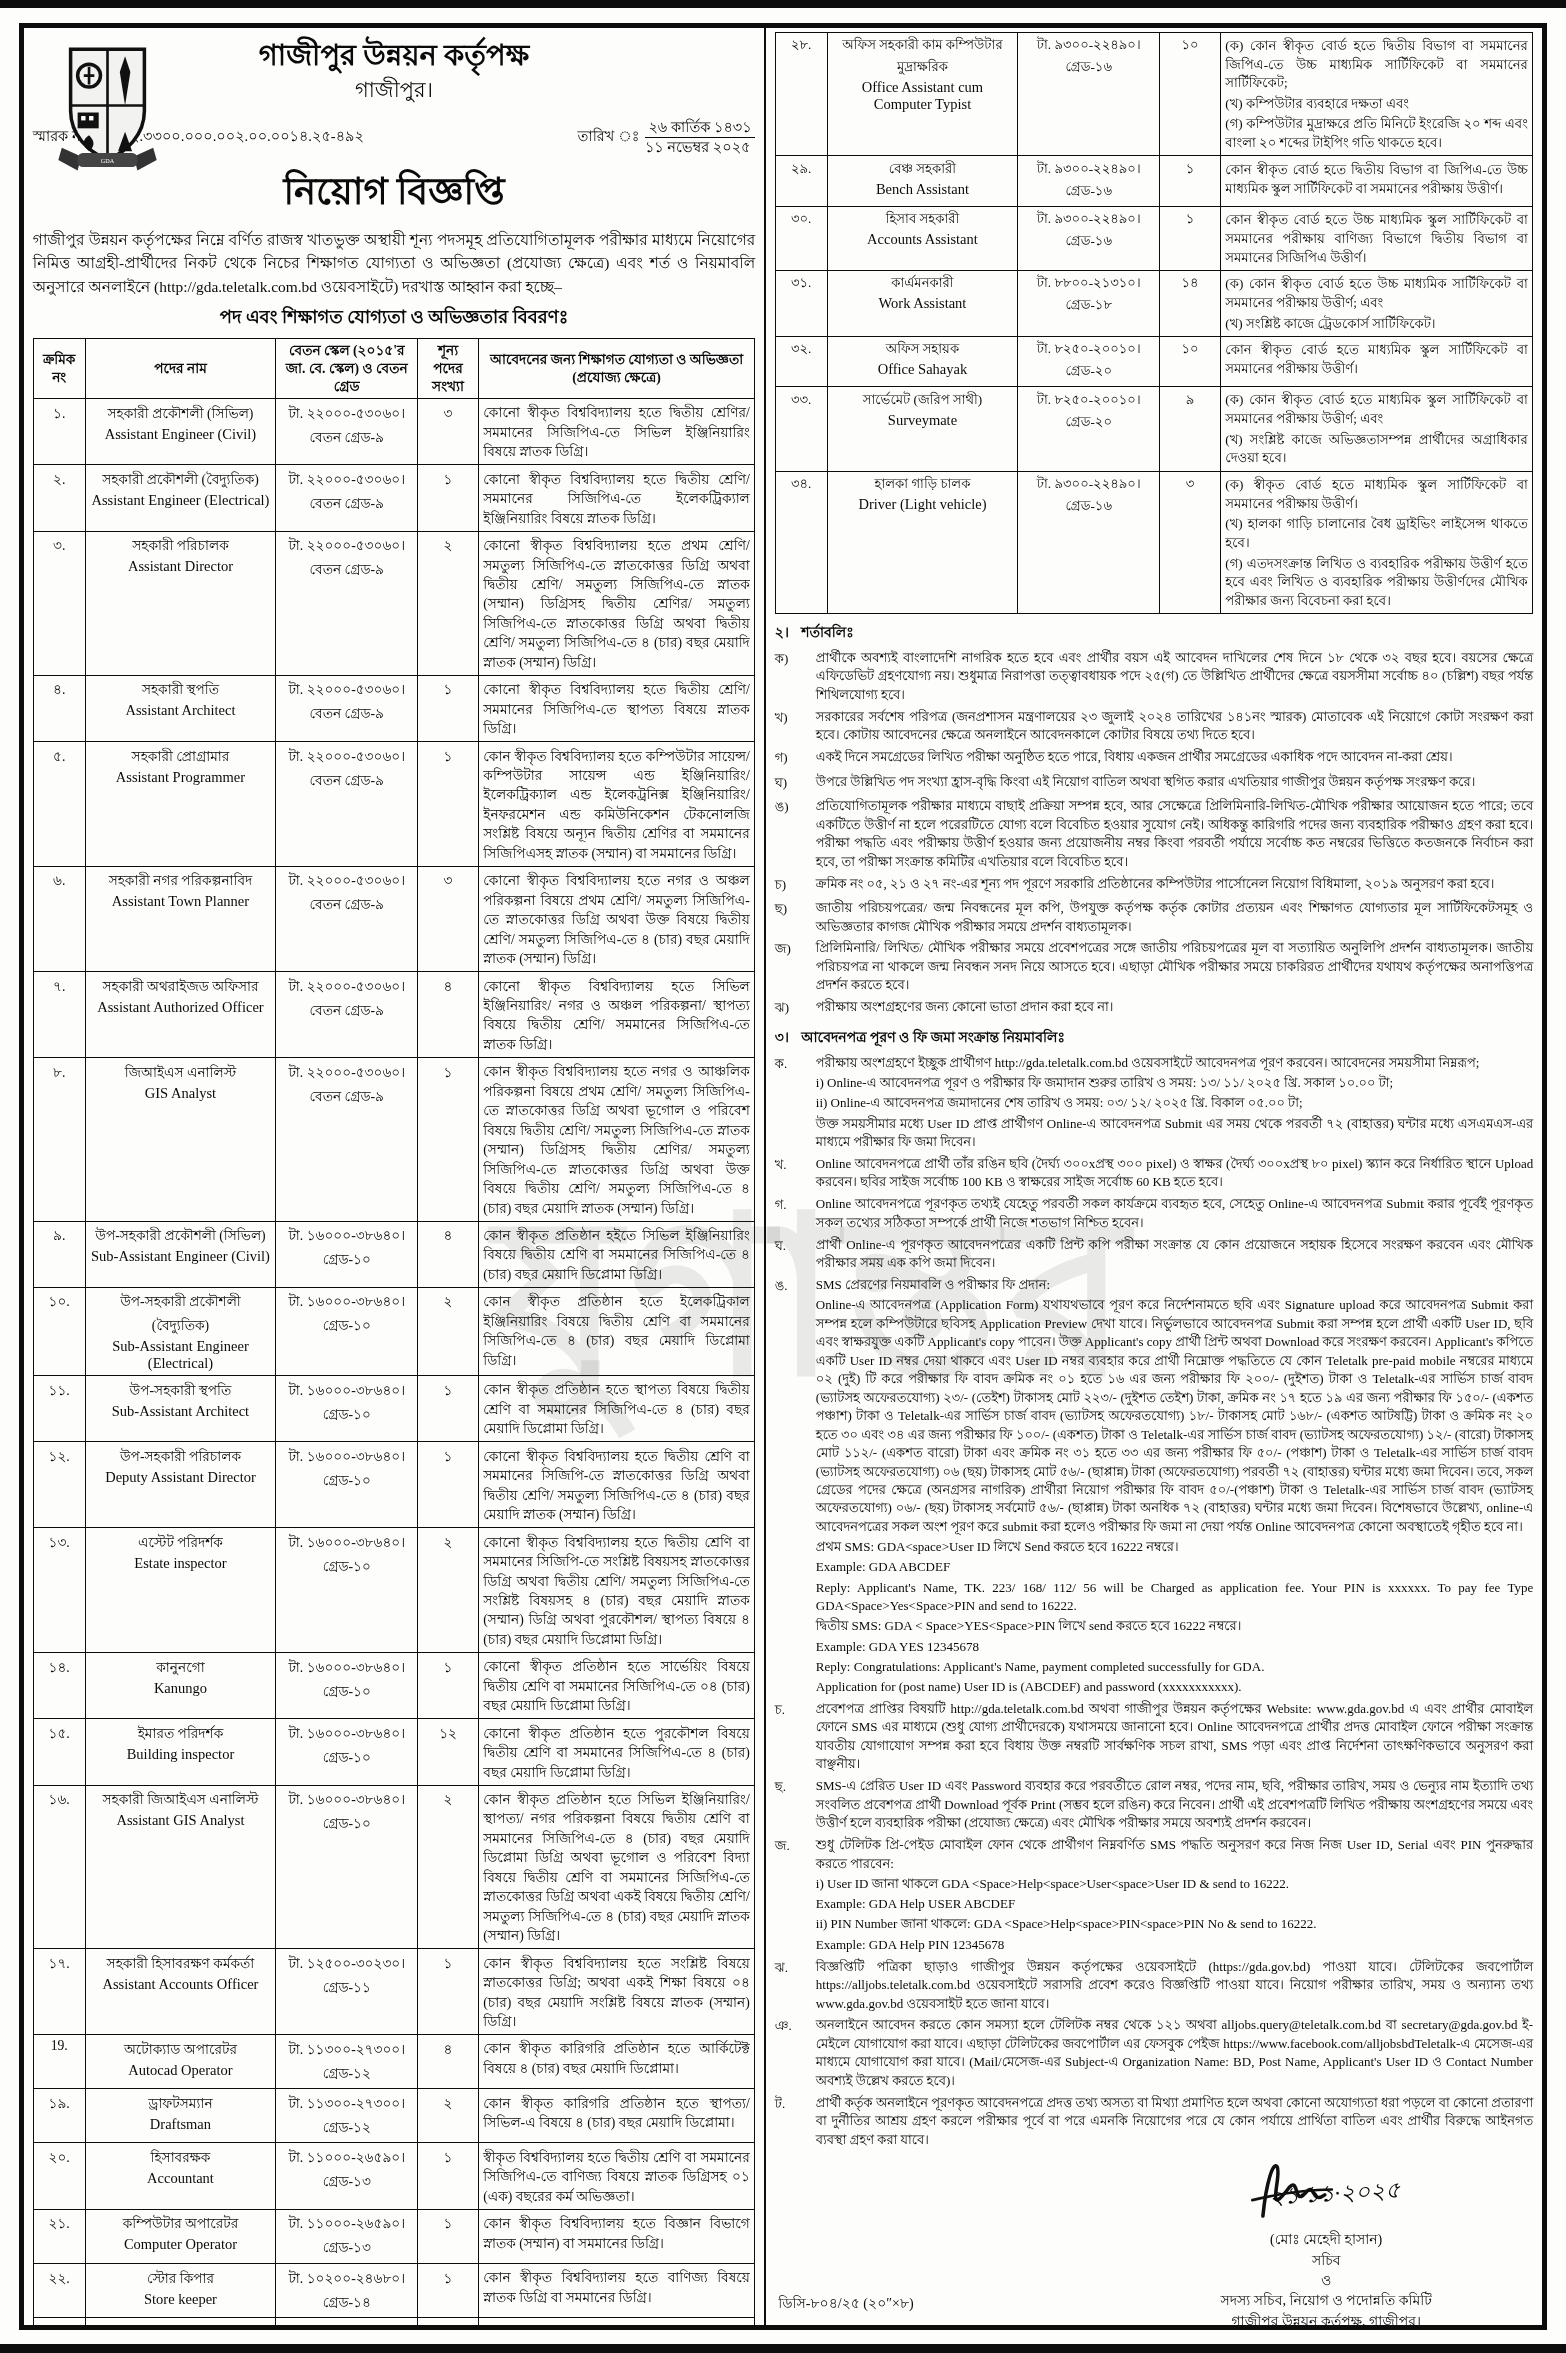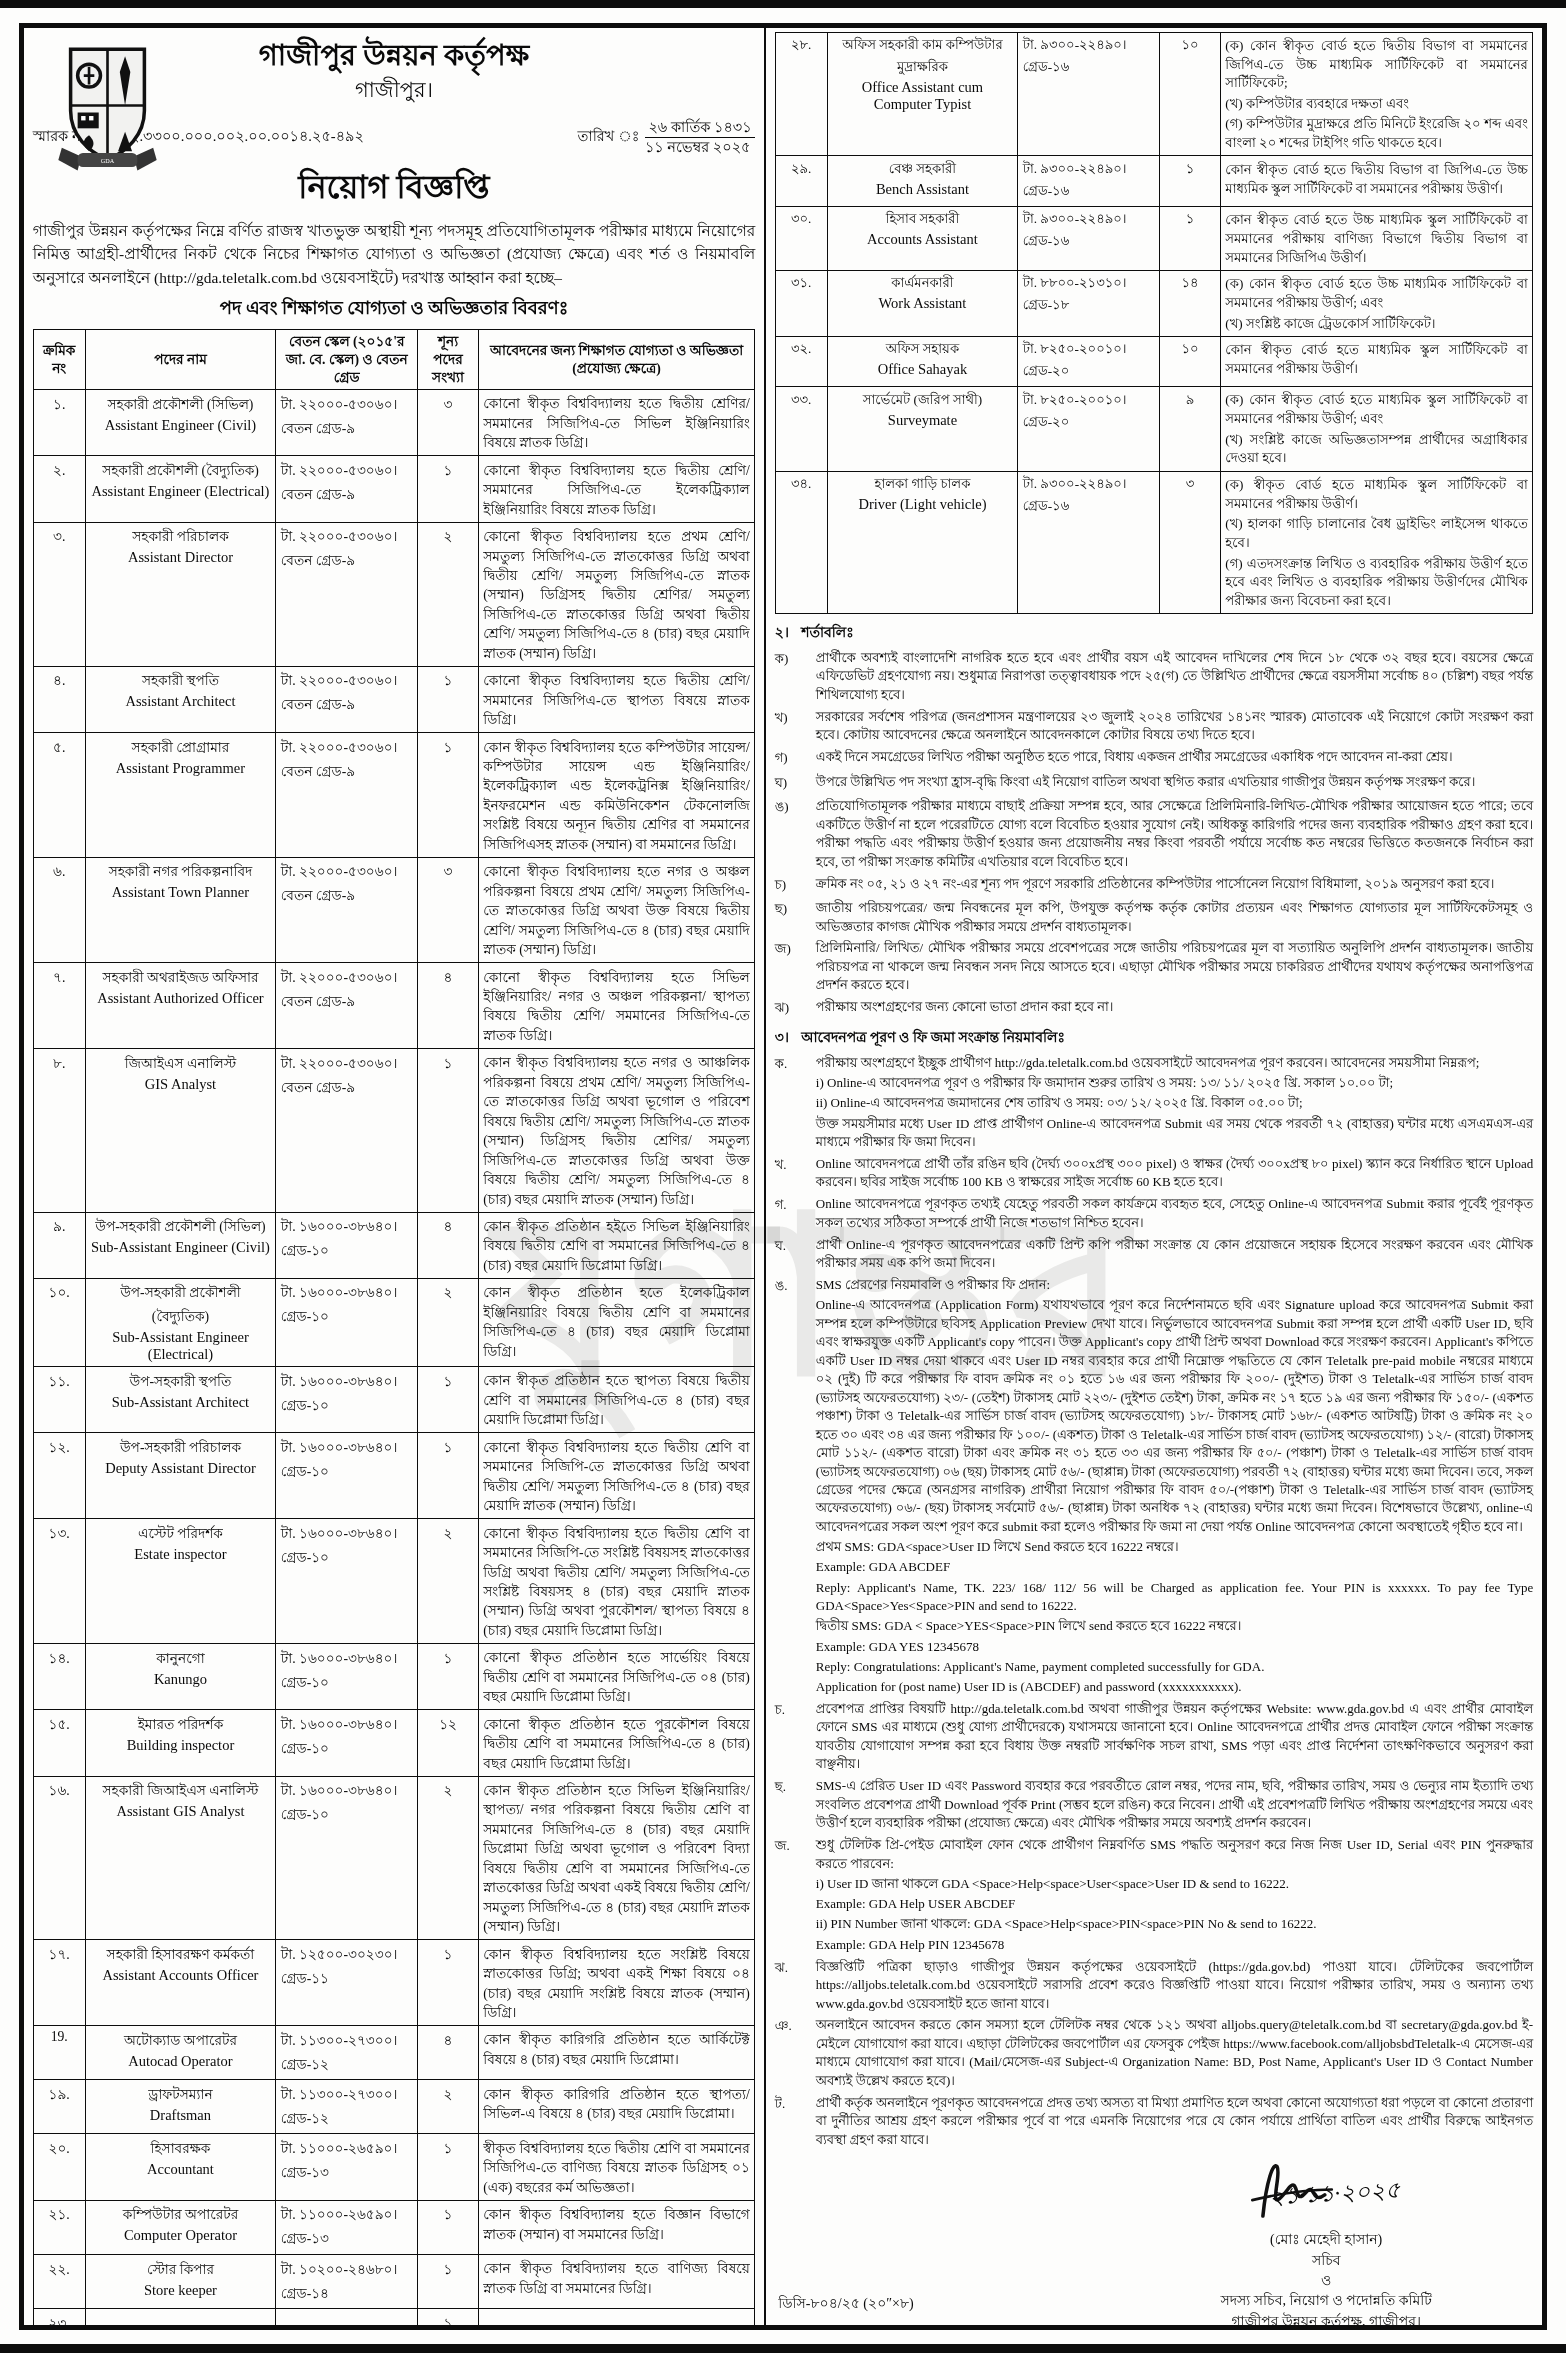--- a/index.html
+++ b/index.html
@@ -18,30 +18,30 @@
   .header{position:relative;text-align:center;}
   .logo{position:absolute;left:25px;top:10.6px;}
   .org-name{font-size:29px;font-weight:bold;line-height:1.15;padding-top:5.3px;}
   .org-place{font-size:21px;margin-top:1.8px;}
   .org-url{font-size:26.4px;margin-top:1.8px;}
   .memo-row{display:flex;justify-content:space-between;align-items:center;font-size:14.5px;margin-top:8.8px;}
   .date-wrap{display:flex;align-items:center;gap:5.3px;}
   .frac{display:inline-block;text-align:left;line-height:1.25;}
   .frac .top{display:block;border-bottom:1.4px solid #0a0a0a;padding:0 3.5px 0.9px 3.5px;}
   .frac .bot{display:block;padding-top:0.9px;}
-  .doc-title{text-align:center;font-size:32px;font-weight:bold;margin:5.3px 0 3.5px 0;}
+  .doc-title{text-align:center;font-size:37px;font-weight:bold;margin:5.3px 0 3.5px 0;}
   .intro{font-size:15.4px;text-align:justify;line-height:1.5;}
   .subtitle{text-align:center;font-weight:bold;font-size:18px;margin:5.3px 0 4.4px 0;}
   
   table.pos{width:100%;border-collapse:collapse;font-size:13.7px;}
   table.pos th,table.pos td{border:1.4px solid #0d0d0d;vertical-align:top;padding:2.6px 4.4px;}
   table.pos th{font-weight:bold;text-align:center;vertical-align:middle;line-height:1.3;}
   td.c-serial{text-align:center;width:42px;}
   td.c-name{text-align:center;width:181px;}
-  td.c-sal{width:132px;}
+  td.c-sal{text-align:center;width:132px;}
   td.c-vac{text-align:center;width:51px;}
   td.c-qual{text-align:justify;line-height:1.42;}
   .post-en{font-size:14.5px;}
   
   .sec-head{display:flex;gap:12.3px;font-size:14px;font-weight:bold;margin-top:7px;}
   .item{display:flex;margin-top:3.5px;}
   .item .lbl{width:41px;flex:0 0 41px;font-size:13.7px;}
   .item .body{flex:1;font-size:13.7px;line-height:1.42;text-align:justify;}
   .sub-line{margin-top:1.8px;}
   .rt{font-size:13px;}

